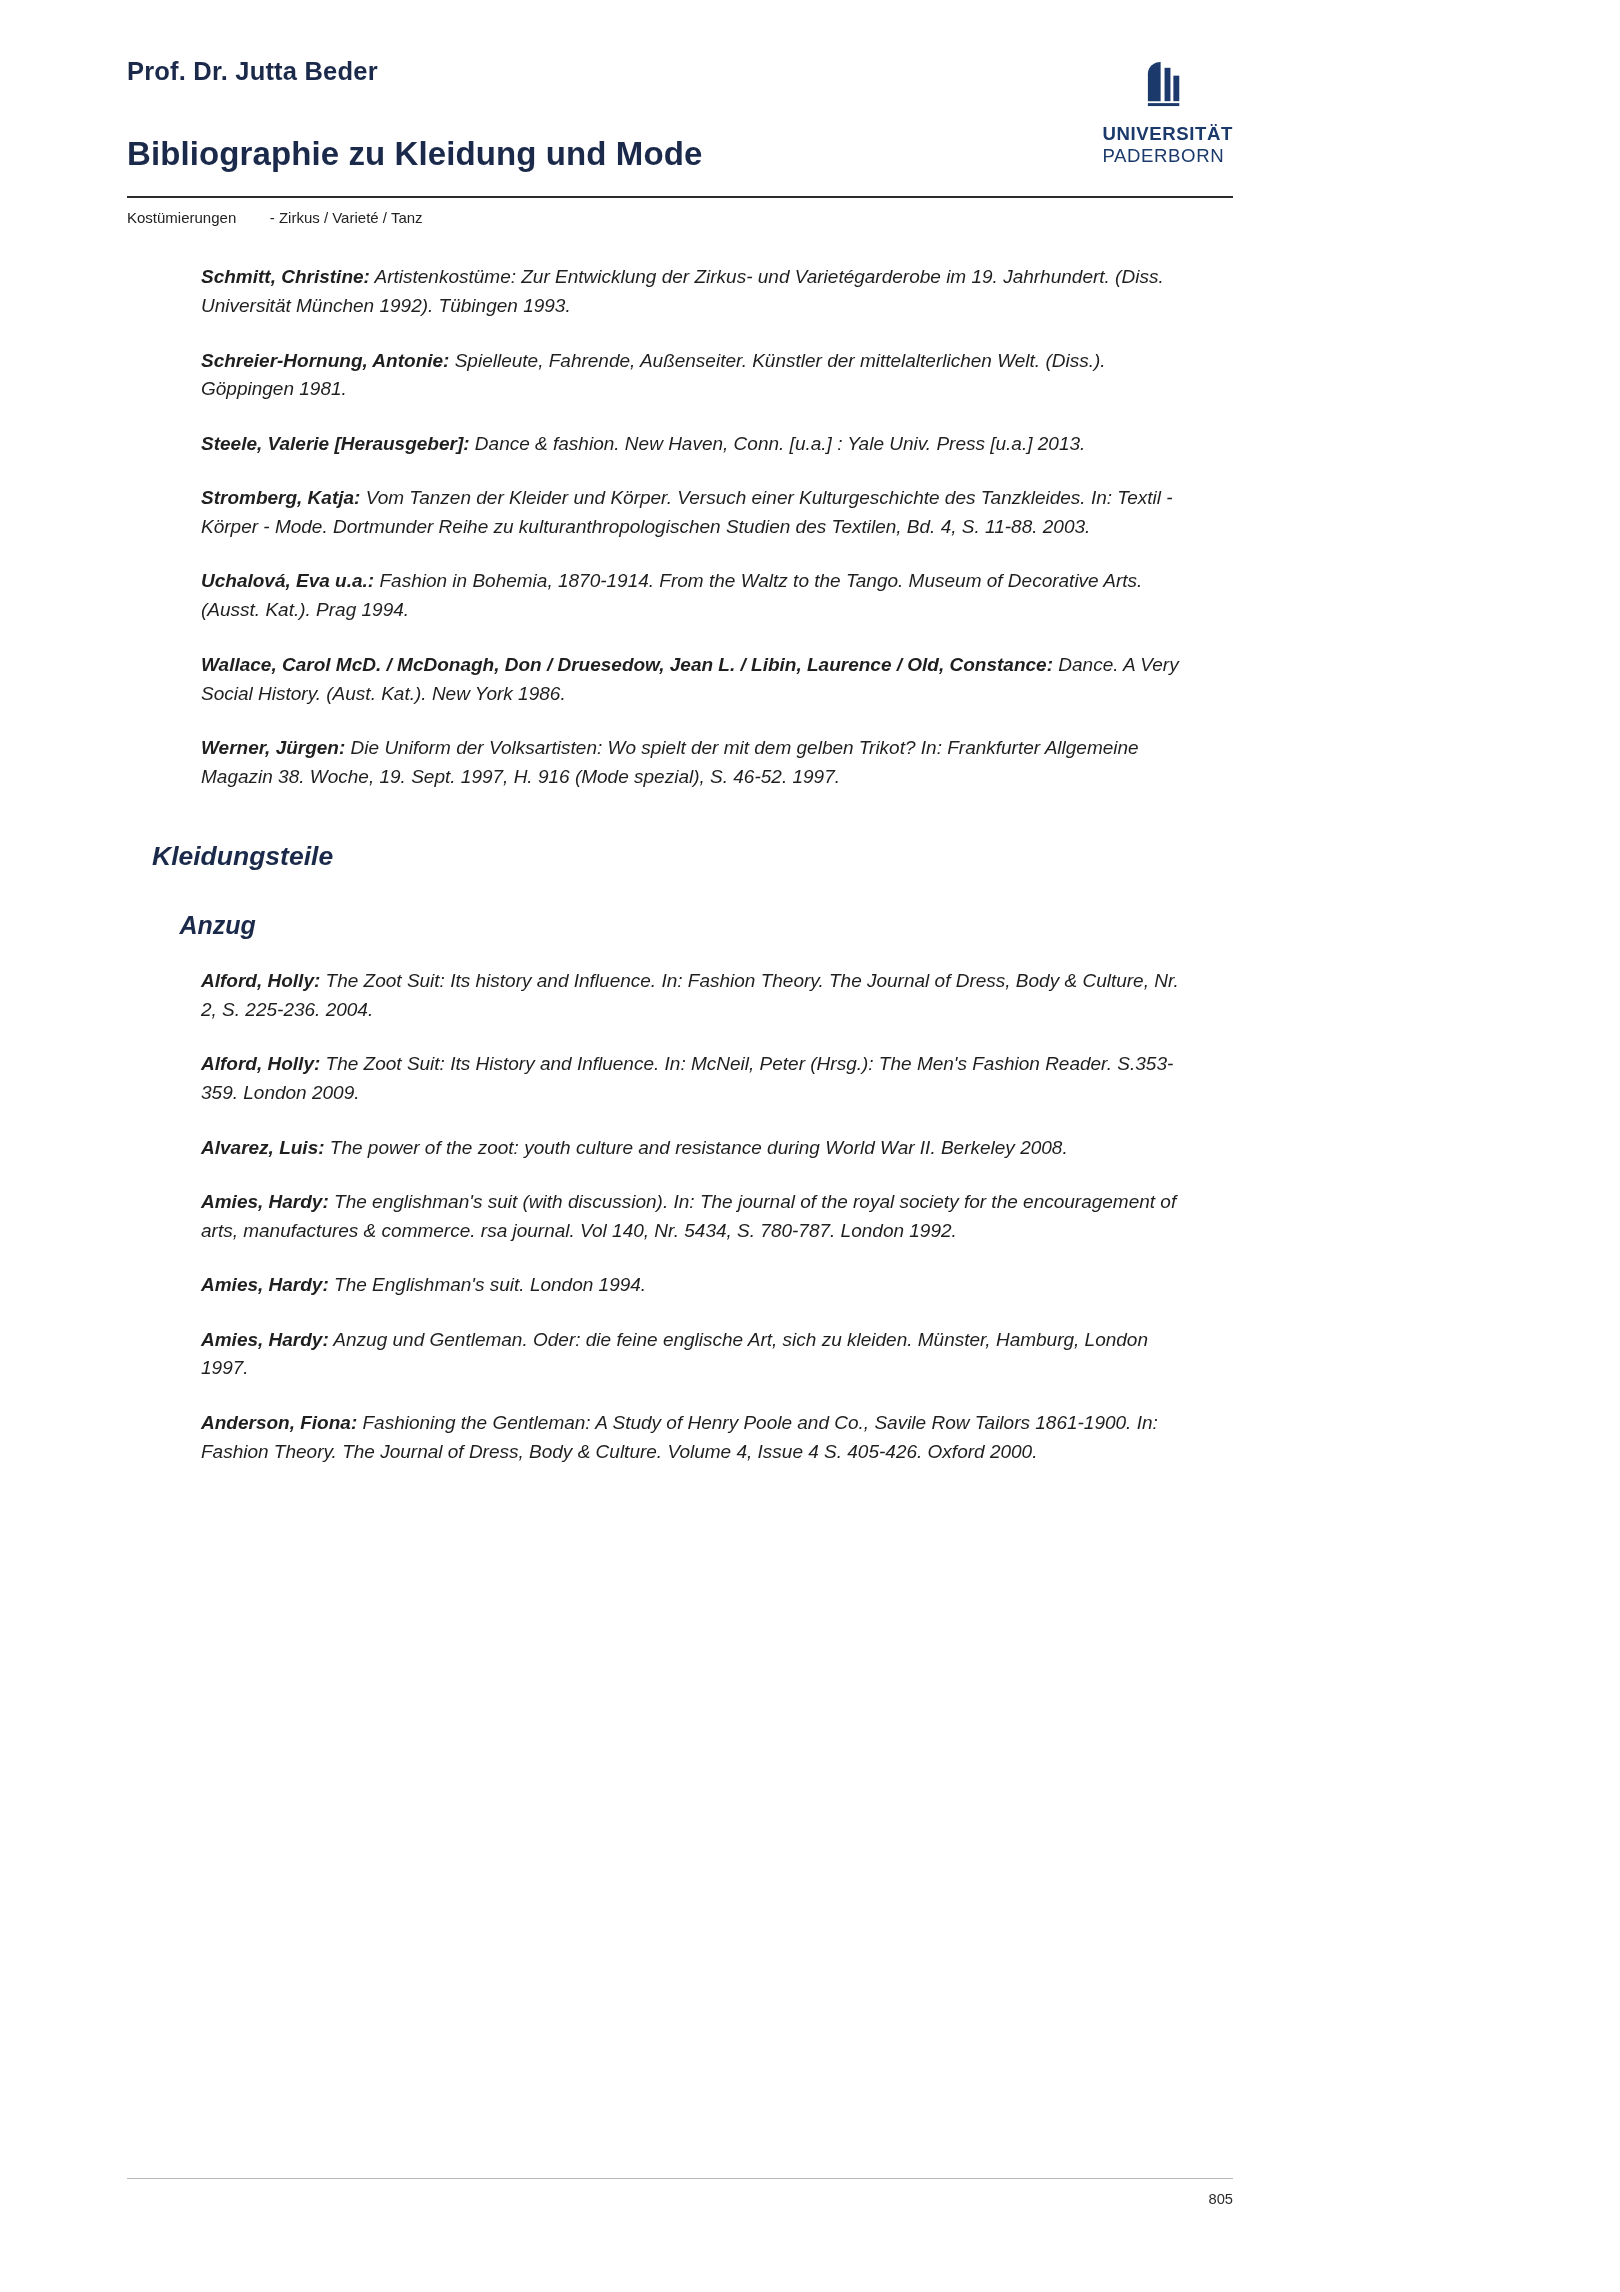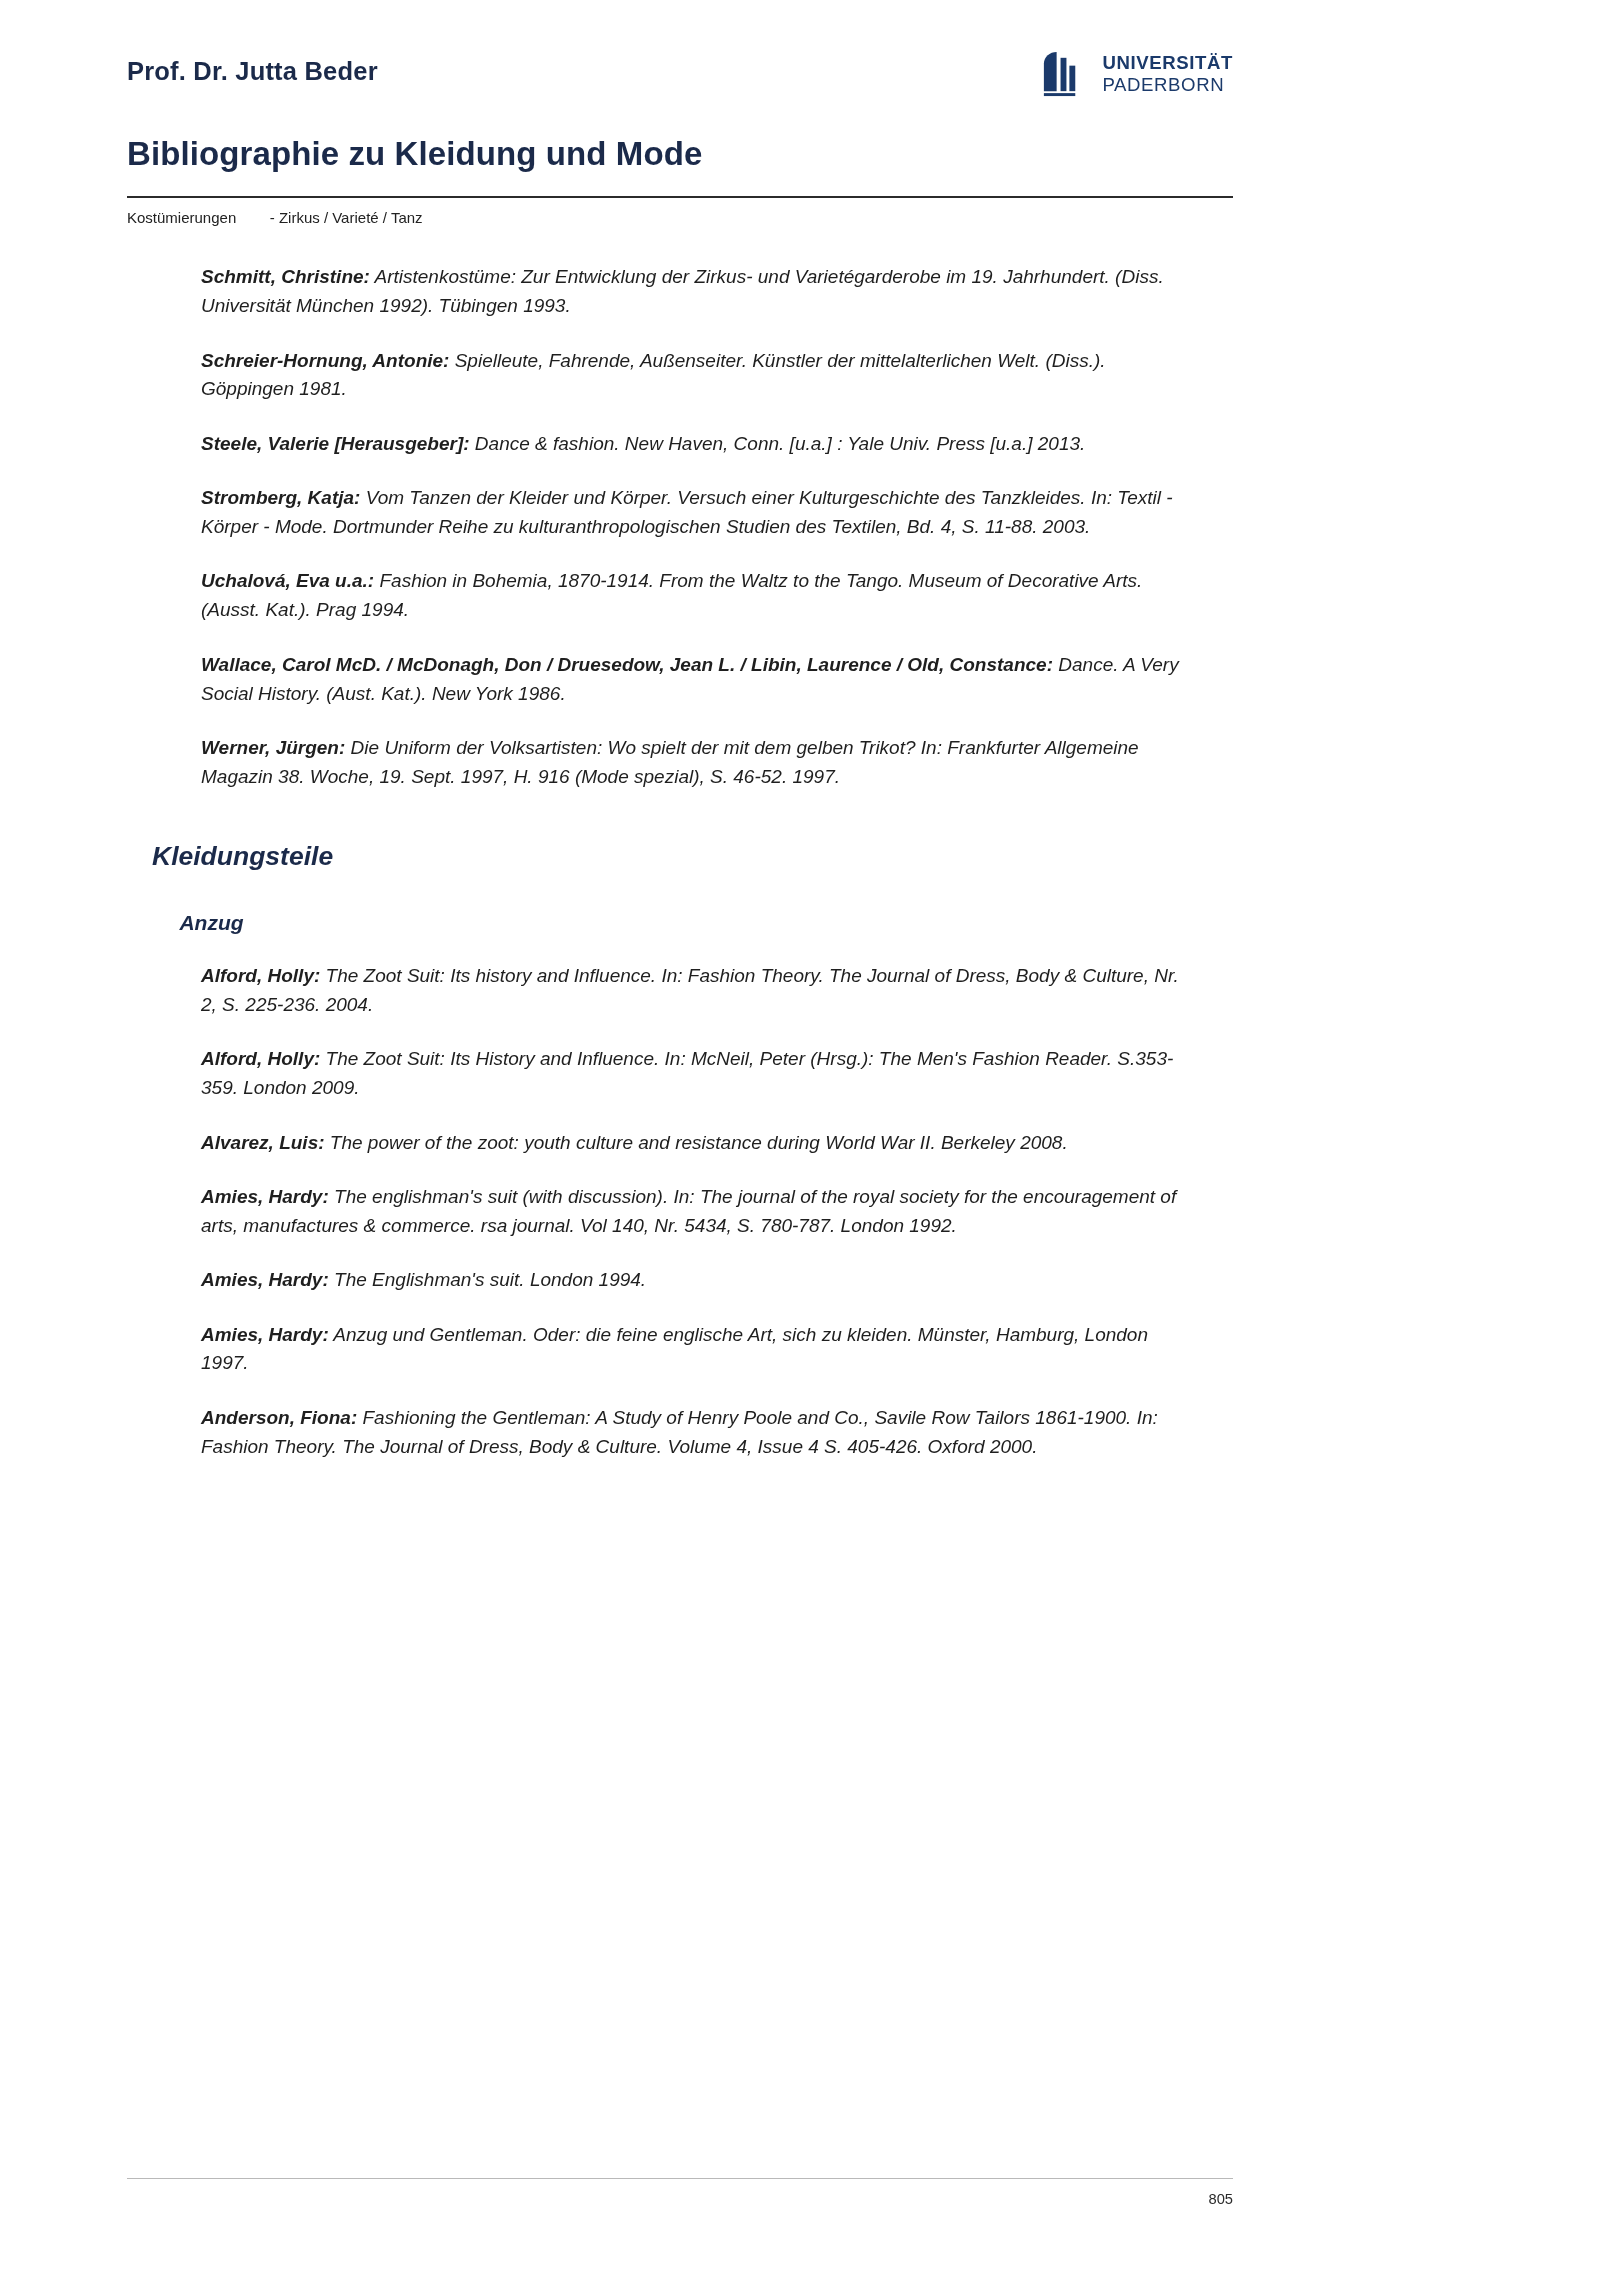--- a/index.html
+++ b/index.html
@@ -35,24 +35,25 @@
   }
   .author-name {
     font-size: 25.5px;
     font-weight: bold;
     color: #1b2a4a;
     letter-spacing: 0.2px;
   }
   .logo {
     position: absolute;
     right: 0;
-    top: 48px;
+    top: 58px;
     display: flex;
     align-items: center;
     gap: 13.7px;
+    flex-direction: column;
   }
   .logo-mark {
     width: 51px;
     height: 51px;
     position: relative;
   }
   .logo-text {
     line-height: 1.18;
     color: #1b3a6b;
     font-size: 18.6px;
@@ -103,21 +104,21 @@
   .entry b {
     font-weight: bold;
   }
   .section-h1 {
     font-size: 26.5px;
     font-weight: bold;
     color: #1b2a4a;
     margin: 49px 0 0 -49px;
   }
   .section-h2 {
-    font-size: 21px;
+    font-size: 25px;
     font-weight: bold;
     color: #1b2a4a;
     margin: 39px 0 27.4px -21.6px;
   }
   
   .footer {
     position: absolute;
     left: 127px;
     right: 127px;
     bottom: 86px;

